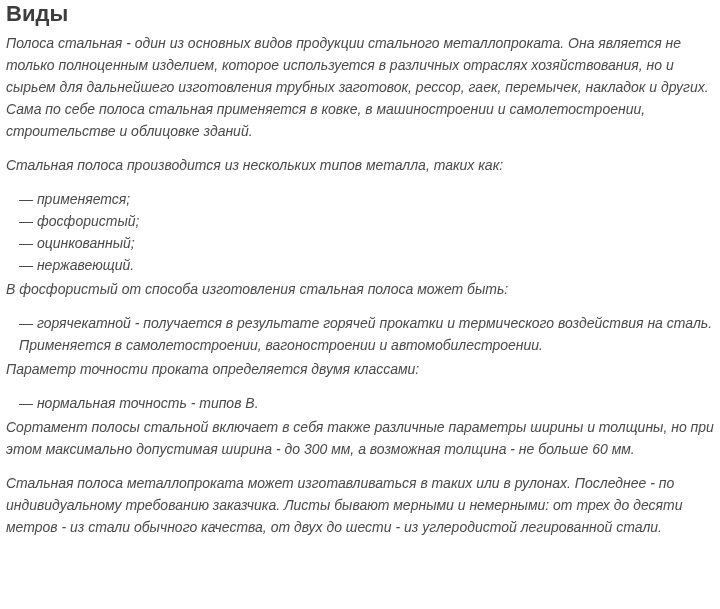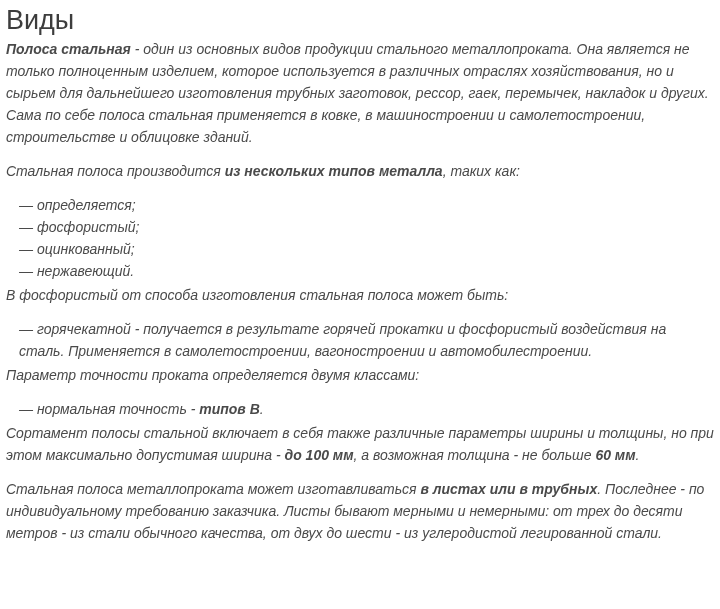--- a/index.html
+++ b/index.html
@@ -11,57 +11,57 @@
     font-style: italic;
     font-size: 14px;
     line-height: 22px;
     color: var(--body, #4a4a4a);
     overflow: hidden;
   }
   .doc { padding: 1px 6px 0 6px; }
   h1 {
     font-family: "Liberation Sans", sans-serif;
     font-style: normal;
-    font-weight: 400;
-    font-size: 27px;
+    font-weight: 700;
+    font-size: 22px;
     line-height: 26px;
     color: var(--heading, #3d3d3d);
-    margin: 6px 0 5px 0;
+    margin: 0 0 5px 0;
   }
   p { margin: 0 0 12px 0; }
   .list { margin: 4px 0 2px 0; padding-left: 13px; }
   .list p { margin: 0; }
-  b, strong { font-weight: bold; }
+  b, strong { font-weight: normal; }
   .last { margin-bottom: 0; }
 </style>
 </head>
 <body style="--bg: #ffffff; --heading: #3d3d3d; --body: #4a4a4a;">
 
 <main class="doc">
   <h1>Виды</h1>
 
   <p><b>Полоса стальная</b><span> - один из основных видов продукции стального металлопроката. Она является не только полноценным изделием, которое используется в различных отраслях хозяйствования, но и сырьем для дальнейшего изготовления трубных заготовок, рессор, гаек, перемычек, накладок и других. Сама по себе полоса стальная применяется в ковке, в машиностроении и самолетостроении, строительстве и облицовке зданий.</span></p>
 
   <p><span>Стальная полоса производится </span><b>из нескольких типов металла</b><span>, таких как:</span></p>
 
   <div class="list">
-    <p><span>— определяется;</span></p>
+    <p><span>— применяется;</span></p>
     <p><span>— фосфористый;</span></p>
     <p><span>— оцинкованный;</span></p>
     <p><span>— нержавеющий.</span></p>
   </div>
 
   <p><span>В фосфористый от способа изготовления стальная полоса может быть:</span></p>
 
   <div class="list">
-    <p><span>— горячекатной - получается в результате горячей прокатки и фосфористый воздействия на сталь. Применяется в самолетостроении, вагоностроении и автомобилестроении.</span></p>
+    <p><span>— горячекатной - получается в результате горячей прокатки и термического воздействия на сталь. Применяется в самолетостроении, вагоностроении и автомобилестроении.</span></p>
   </div>
 
   <p><span>Параметр точности проката определяется двумя классами:</span></p>
 
   <div class="list">
     <p><span>— нормальная точность - </span><b>типов В</b><span>.</span></p>
   </div>
 
-  <p><span>Сортамент полосы стальной включает в себя также различные параметры ширины и толщины, но при этом максимально допустимая ширина - </span><b>до 100 мм</b><span>, а возможная толщина - не больше </span><b>60 мм</b><span>.</span></p>
+  <p><span>Сортамент полосы стальной включает в себя также различные параметры ширины и толщины, но при этом максимально допустимая ширина - </span><b>до 300 мм</b><span>, а возможная толщина - не больше </span><b>60 мм</b><span>.</span></p>
 
-  <p class="last"><span>Стальная полоса металлопроката может изготавливаться </span><b>в листах или в трубных</b><span>. Последнее - по индивидуальному требованию заказчика. Листы бывают мерными и немерными: от трех до десяти метров - из стали обычного качества, от двух до шести - из углеродистой легированной стали.</span></p>
+  <p class="last"><span>Стальная полоса металлопроката может изготавливаться </span><b>в таких или в рулонах</b><span>. Последнее - по индивидуальному требованию заказчика. Листы бывают мерными и немерными: от трех до десяти метров - из стали обычного качества, от двух до шести - из углеродистой легированной стали.</span></p>
 </main>
 
 </body></html>

